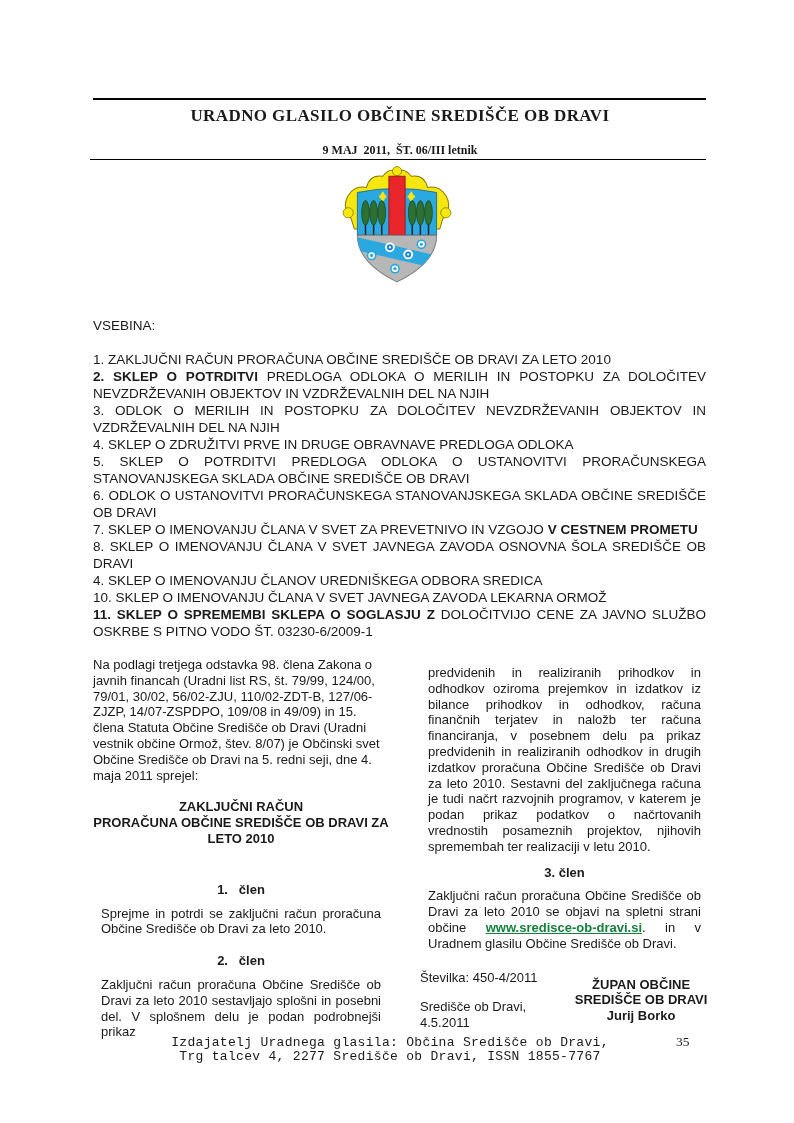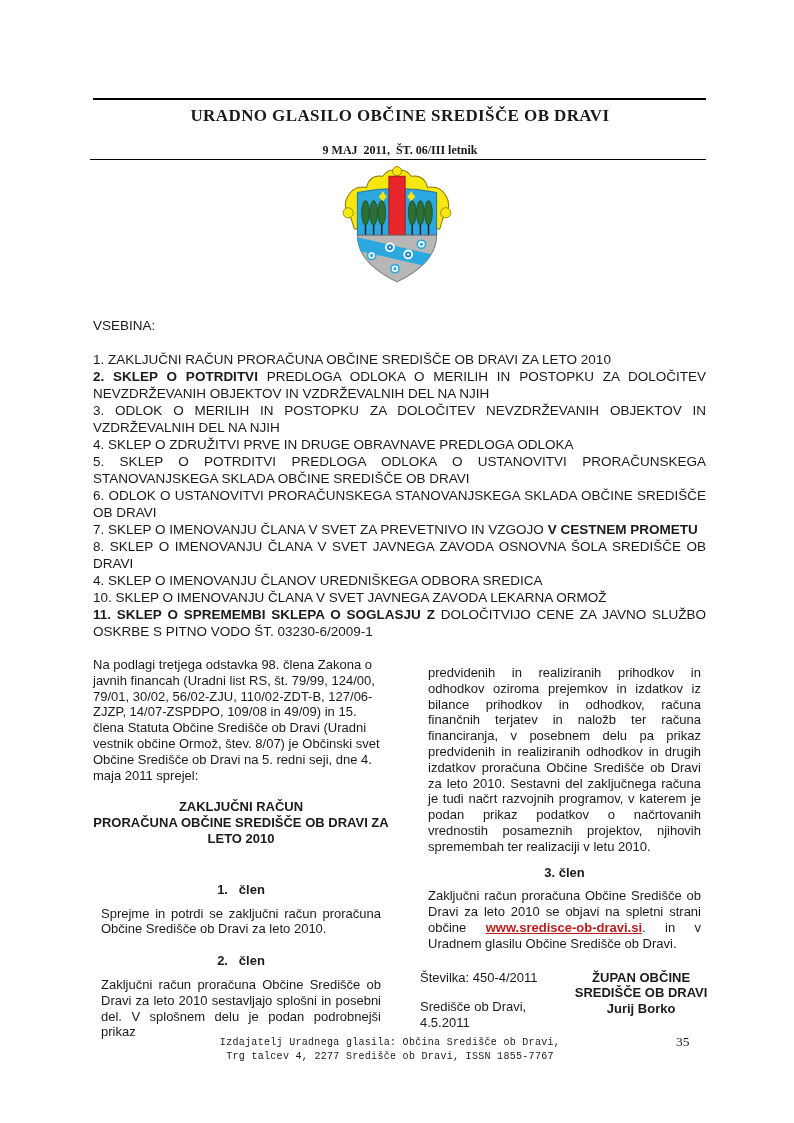--- a/index.html
+++ b/index.html
@@ -21,30 +21,30 @@
   .toc b{font-weight:bold;}
 
   .col{position:absolute;top:657px;font-size:13px;line-height:15.8px;}
   .col-left{left:93px;width:296px;}
   .col-right{left:420px;width:289px;}
   .intro{margin:0;text-align:left;}
   .para{margin:8px;text-align:justify;}
   .act-title{margin:16px 0 0 0;text-align:center;font-weight:bold;white-space:pre-line;}
   .article-head{margin:0;text-align:center;font-weight:bold;white-space:pre-wrap;}
   .gap35{margin-top:35px;} .gap16{margin-top:16px;} .gap10{margin-top:10px;}
-  .weblink{color:#b91c1c;font-weight:bold;text-decoration:underline;cursor:pointer;}
+  .weblink{color:#15803d;font-weight:bold;text-decoration:underline;cursor:pointer;}
 
-  .sig{display:flex;margin-top:18px;}
+  .sig{display:flex;margin-top:18px;align-items:center;}
   .sig-left{width:53%;}
   .sig-right{width:47%;text-align:center;font-weight:bold;}
   .sig-place{margin-top:14px;}
   .mayor-title{white-space:pre-line;}
 
   .footer{position:absolute;left:100px;top:1036px;width:580px;text-align:center;
-    font-family:"Liberation Mono",monospace;font-size:10px;line-height:14px;letter-spacing:.3px;}
+    font-family:"Liberation Mono",monospace;font-size:13px;line-height:14px;letter-spacing:.3px;}
   .page-num{position:absolute;left:676px;top:1034px;font-family:"Liberation Serif",serif;font-size:13.5px;}
 </style>
 </head>
 <body>
 
 <div class="page">
 
   <div class="rule-top"></div>
   <div class="masthead-title">URADNO GLASILO OBČINE SREDIŠČE OB DRAVI</div>
   <div class="masthead-issue">9 MAJ  2011,  ŠT. 06/III letnik</div>

